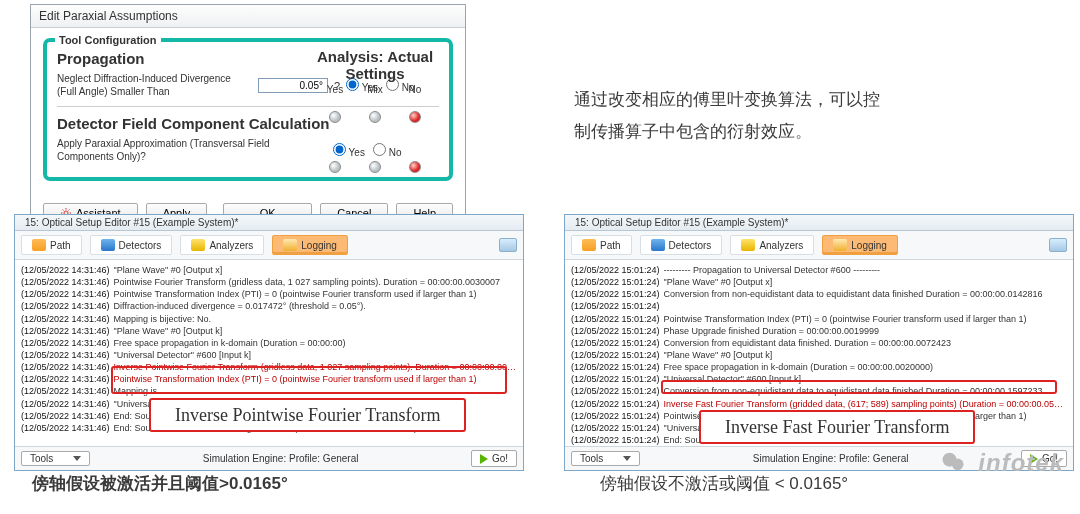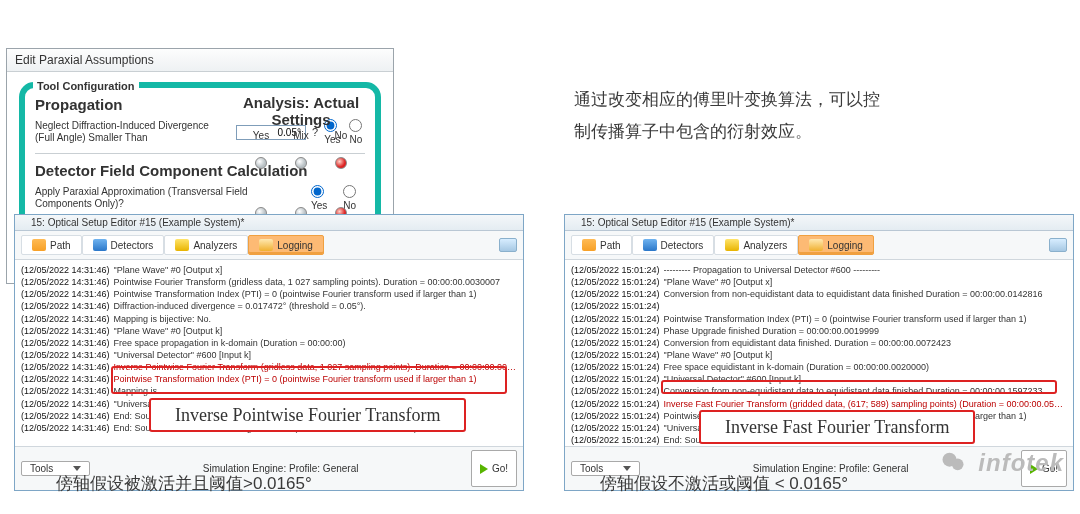--- a/index.html
+++ b/index.html
@@ -1,22 +1,22 @@
 <!DOCTYPE html>
 <html><head>
 <meta charset="utf-8">
 <style>
 * { box-sizing: border-box; margin: 0; padding: 0; font-family: "Microsoft YaHei", Tahoma, Arial, sans-serif; }
 body { width: 1080px; height: 514px; background: #fff; position: relative; font-size: 11px; color: #333; }
 
 
-.dialog { position: absolute; left: 6px; top: 4px; width: 388px; border: 1px solid #9ba4ab; background: #fff; margin-top: 44px; }
+.dialog { position: absolute; left: 30px; top: 4px; width: 436px; border: 1px solid #9ba4ab; background: #fff; }
 .dialog-title { background: linear-gradient(#fdfdfd,#eef1f3); border-bottom: 1px solid #c9cfd3; padding: 4px 8px; font-size: 12px; }
 .dialog-body { padding: 10px 12px 8px; position: relative; }
-.groupbox { border: 6px solid #14b8a6; border-radius: 15px; padding: 8px 10px 10px; margin-bottom: 8px; position: relative; }
+.groupbox { border: 4px solid #14b8a6; border-radius: 7px; padding: 8px 10px 10px; margin-bottom: 8px; position: relative; }
 .groupbox-title { position: absolute; top: -8px; left: 8px; background: #fff; padding: 0 4px; font-weight: bold; font-size: 11px; }
 .subhead { font-weight: bold; margin-bottom: 6px; font-size: 15px; }
 .row { display: flex; align-items: center; gap: 6px; margin-bottom: 4px; }
 .tc-left { flex: 0 0 195px; line-height: 1.25; font-size: 10px; }
 .tc-input { width: 70px; border: 1px solid #7f9db9; font-size: 10px; padding: 1px 4px; text-align: right; }
 .radio-pair { display: flex; gap: 8px; font-size: 10px; align-items: center; }
 .radio-pair input[type=radio]{ accent-color: #0066cc; }
 .rule { border-top: 1px solid #c9cfd3; margin: 8px 0; }
 .analysis-col { position: absolute; right: 14px; top: 6px; width: 120px; text-align: center; }
 .analysis-col .ah { font-weight: bold; font-size: 15px; margin-bottom: 2px; }
@@ -32,48 +32,48 @@
 .gear { width: 12px; height: 12px; color: #d33; }
 
 
 .annot { position: absolute; font-size: 17px; color: #3a3a3a; line-height: 1.9; }
 .annot.a1 { left: 574px; top: 84px; width: 460px; }
 
 
 .logwin { position: absolute; width: 510px; border: 1px solid #7ea6c6; background: #fff; }
 .logwin.l1 { left: 14px; top: 214px; }
 .logwin.l2 { left: 564px; top: 214px; }
-.logwin-title { background: linear-gradient(#f4f7f9,#e4ecf2); border-bottom: 1px solid #b9c7d4; padding: 2px 16px; font-size: 10px; }
-.tabs { display: flex; gap: 0; padding: 4px 6px; border-bottom: 1px solid #d0d7dd; font-size: 10px; background: #f6f8f9; align-items: center; }
+.logwin-title { background: linear-gradient(#f4f7f9,#e4ecf2); border-bottom: 1px solid #b9c7d4; padding: 2px 10px; font-size: 10px; }
+.tabs { display: flex; gap: 8px; padding: 4px 6px; border-bottom: 1px solid #d0d7dd; font-size: 10px; background: #f6f8f9; align-items: center; }
 .tab { display: flex; align-items: center; gap: 4px; padding: 3px 10px; border: 1px solid #d7dee4; border-radius: 2px; background: #fff; }
 .tab.active { background: #fdba74; border-color: #f0a040; border-width: 1px; box-shadow: inset 0 -2px 0 #f0a040; }
 .tab-ico { width: 14px; height: 12px; display: inline-block; border-radius: 2px; }
 .ico-path { background: linear-gradient(#fb5,#f7a026); }
 .ico-det { background: linear-gradient(#6fb3f0,#2a77c9); }
 .ico-ana { background: linear-gradient(#ffe46a,#e8b400); }
 .ico-log { background: linear-gradient(#ffe8b0,#f0b030); }
 .tab-right-icon { margin-left: auto; width: 18px; height: 14px; background: linear-gradient(#d7edff,#a6c8e3); border: 1px solid #8ab0cc; border-radius: 2px; }
 .log-body { height: 186px; overflow: hidden; padding: 4px 6px; font-size: 9px; line-height: 1.35; color: #333; position: relative; text-align: right; }
 .log-line { display: flex; gap: 4px; white-space: nowrap; }
 .log-line .ts { color: #111; flex: none; }
 .log-line .msg { overflow: hidden; text-overflow: ellipsis; }
 .hl-rect { position: absolute; border: 2px solid #d22; border-radius: 3px; pointer-events: none; }
 .hl-rect.r1 { left: 96px; top: 106px; width: 396px; height: 28px; }
 .hl-rect.r2 { left: 96px; top: 120px; width: 396px; height: 14px; }
 .hl-big { position: absolute; background: #fff; border: 2px solid #d22; border-radius: 3px; padding: 3px 24px; font-family: "Times New Roman", serif; font-size: 18px; left: 134px; top: 138px; white-space: nowrap; }
 .log-line.highlighted .msg { color: #b00; }
 .log-footer { display: flex; align-items: center; gap: 8px; border-top: 1px solid #d0d7dd; padding: 3px 6px; font-size: 10px; background: #f6f8f9; }
 .tools-btn { border: 1px solid #a9a9a9; padding: 1px 8px; background: #fff; border-radius: 2px; display: flex; align-items: center; gap: 20px; text-align: center; }
-.go-btn { margin-left: auto; display: flex; align-items: center; gap: 4px; border: 1px solid #a9a9a9; padding: 12px 8px; background: #fff; border-radius: 2px; }
+.go-btn { margin-left: auto; display: flex; align-items: center; gap: 4px; border: 1px solid #a9a9a9; padding: 2px 8px; background: #fff; border-radius: 2px; }
 .tri-go { width:0; height:0; border-left: 8px solid #57b400; border-top: 5px solid transparent; border-bottom: 5px solid transparent; }
 .chev { width:0; height:0; border-left: 4px solid transparent; border-right: 4px solid transparent; border-top: 5px solid #555; }
 
 
 .caption { position: absolute; font-size: 17px; color: #3a3a3a; }
-.caption.c1 { left: 56px; top: 472px; }
+.caption.c1 { left: 32px; top: 472px; font-weight: bold; }
 .caption.c2 { left: 600px; top: 472px; }
 
 
 .watermark { position: absolute; right: 16px; top: 448px; font-size: 24px; color: #bbb; font-style: italic; font-weight: 600; letter-spacing: 1px; transform: rotate(0deg);}
 .wm-icon { display:inline-block; vertical-align: middle; margin-right: 4px; }
 .wm-icon svg { width: 28px; height: 28px; }
 </style>
 </head>
 <body>
 
@@ -293,21 +293,21 @@
       <div class="log-line">
         <span class="ts">(12/05/2022 15:01:24)</span>
         <span class="msg">   Conversion from equidistant data finished. Duration = 00:00:00.0072423</span>
       </div>
       <div class="log-line">
         <span class="ts">(12/05/2022 15:01:24)</span>
         <span class="msg">"Plane Wave" #0 [Output k]</span>
       </div>
       <div class="log-line">
         <span class="ts">(12/05/2022 15:01:24)</span>
-        <span class="msg">   Free space equidistant in k-domain (Duration = 00:00:00.0020000)</span>
+        <span class="msg">   Free space propagation in k-domain (Duration = 00:00:00.0020000)</span>
       </div>
       <div class="log-line">
         <span class="ts">(12/05/2022 15:01:24)</span>
         <span class="msg">"Universal Detector" #600 [Input k]</span>
       </div>
       <div class="log-line">
         <span class="ts">(12/05/2022 15:01:24)</span>
         <span class="msg">   Conversion from non-equidistant data to equidistant data finished Duration = 00:00:00.1597233</span>
       </div>
       <div class="log-line highlighted">

